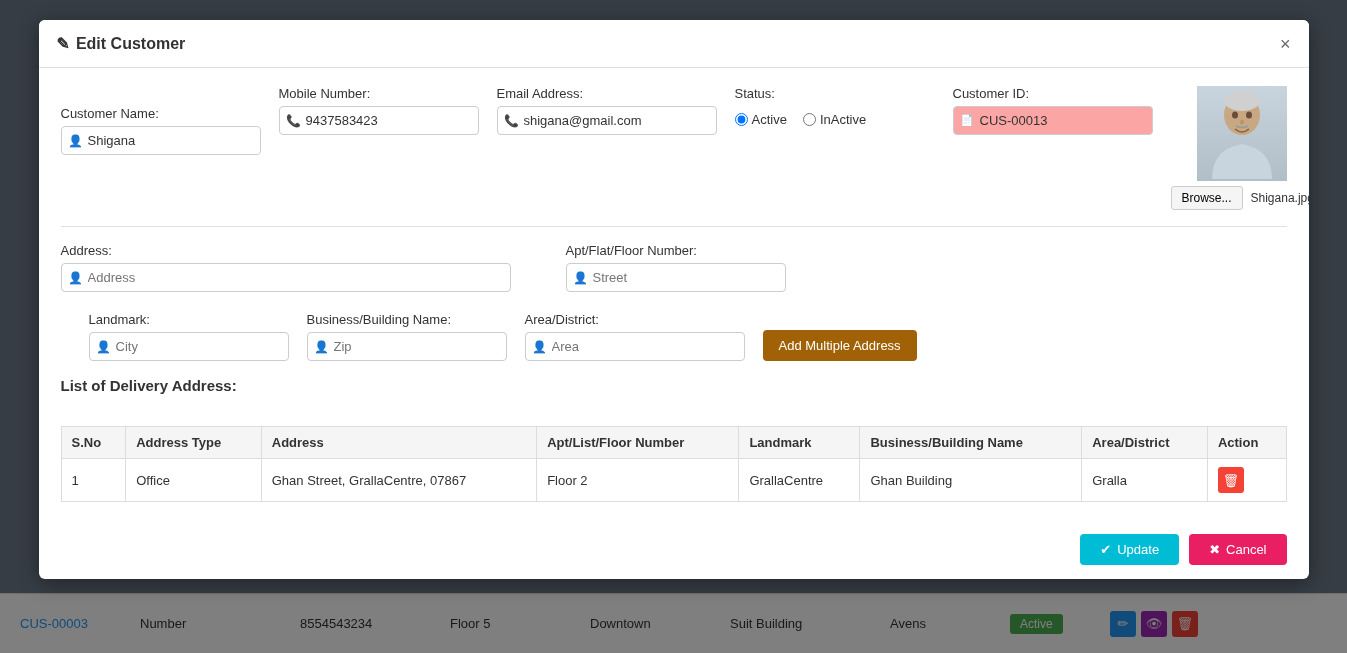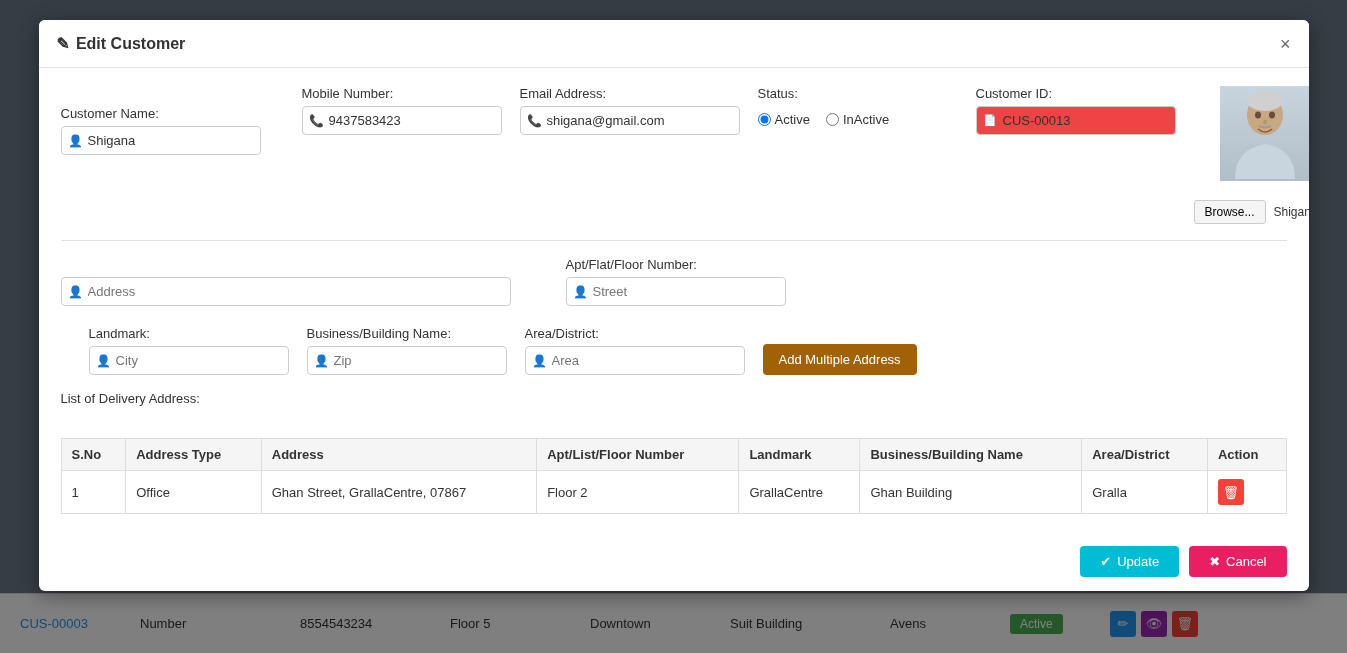--- a/index.html
+++ b/index.html
@@ -113,21 +113,21 @@
       display: flex;
       flex-direction: column;
       gap: 5px;
     }
     .form-group label {
       font-size: 13px;
       color: #333;
       font-weight: normal;
     }
     .form-group.name-group { flex: 0 0 200px; margin-top: 20px; }
-    .form-group.mobile-group { flex: 0 0 200px; margin-left: 23px; }
+    .form-group.mobile-group { flex: 0 0 200px; }
     .form-group.email-group { flex: 0 0 220px; }
     .form-group.status-group { flex: 0 0 200px; }
     .form-group.customerid-group { flex: 0 0 200px; }
     .input-wrapper {
       position: relative;
       display: flex;
       align-items: center;
     }
     .input-wrapper .input-icon {
       position: absolute;
@@ -192,21 +192,21 @@
       white-space: nowrap;
       margin-top: 22px;
       align-self: flex-start;
     }
 
     
     .photo-section {
       display: flex;
       flex-direction: column;
       align-items: center;
-      gap: 19px;
+      gap: 5px;
       margin-left: auto;
     }
     .photo-browse-row {
       display: flex;
       align-items: center;
       gap: 8px;
     }
     .browse-btn {
       background: #f5f5f5;
       border: 1px solid #ccc;
@@ -216,22 +216,22 @@
       cursor: pointer;
     }
     .photo-filename {
       font-size: 12px;
       color: #333;
     }
 
     
     .table-section { margin-top: 10px; }
     .table-section .section-title {
-      font-size: 13px;
-      font-weight: normal;
+      font-size: 15px;
+      font-weight: bold;
       color: #333;
       margin-bottom: 8px;
     }
     table {
       width: 100%;
       border-collapse: collapse;
       font-size: 13px;
       margin-top: 32px;
     }
     thead tr {
@@ -407,21 +407,21 @@
               <input type="radio" name="status" value="InActive" style="">
               <span>InActive</span>
             </label>
           </div>
         </div>
 
         <div class="form-group customerid-group">
           <label>Customer ID:</label>
           <div class="customerid-input-wrapper">
             <span class="doc-icon">📄</span>
-            <input type="text" readonly="" style="background: #ef4444;" value="CUS-00013">
+            <input type="text" readonly="" style="background: #fca5a5;" value="CUS-00013">
           </div>
         </div>
 
         <div class="photo-section">
           <div class="silhouette">
             <svg viewBox="0 0 80 90" xmlns="http://www.w3.org/2000/svg">
 
               <ellipse cx="40" cy="26" rx="18" ry="20" fill="#c8a882"></ellipse>
 
               <ellipse cx="40" cy="12" rx="18" ry="10" fill="#d0d0d0"></ellipse>
@@ -444,20 +444,21 @@
           </div>
         </div>
       </div>
 
       <hr class="divider">
 
       <div class="form-row" style="align-items:flex-end;">
 
 
         <div class="form-group addr-addr">
+          <label>Address:</label>
           <div class="input-wrapper" style="width:450px;">
             <span class="input-icon person-icon">👤</span>
             <input type="text" placeholder="Address" style="width: 450px;">
           </div>
         </div>
 
         <div class="form-group addr-flat">
           <label>Apt/Flat/Floor Number:</label>
           <div class="input-wrapper">
             <span class="input-icon person-icon">👤</span>

